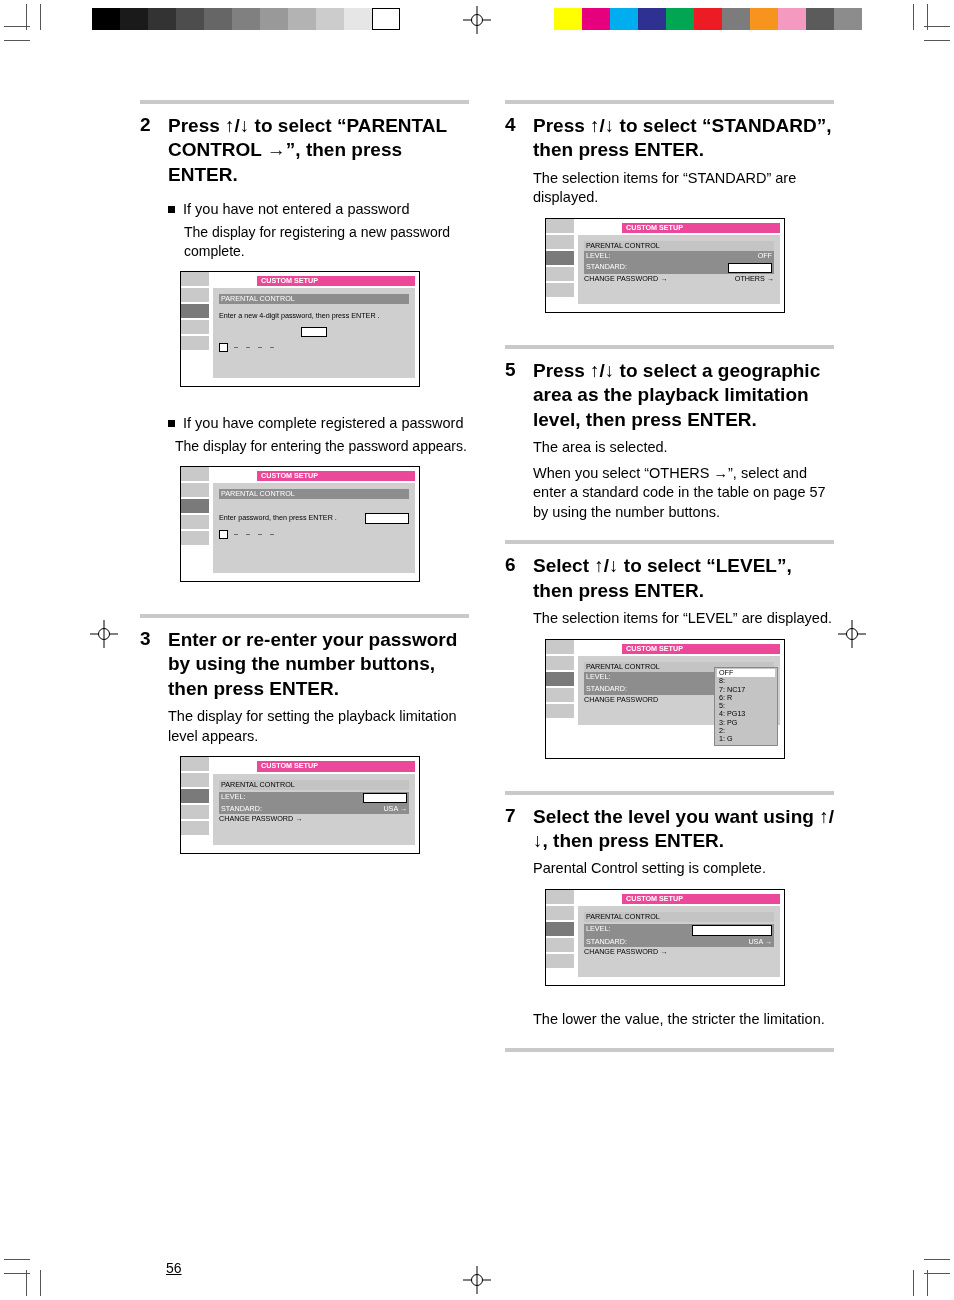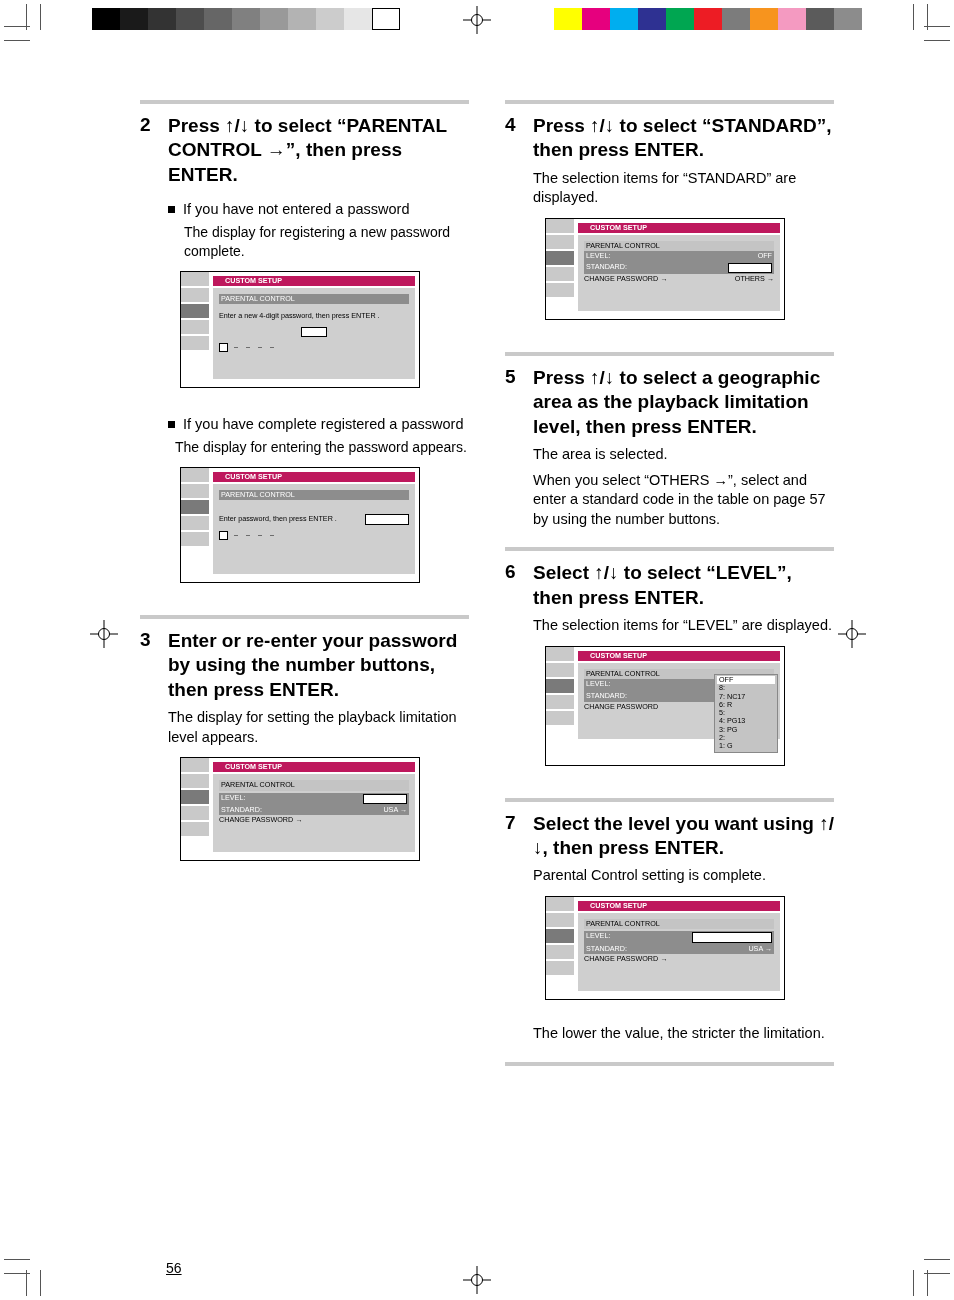--- a/index.html
+++ b/index.html
@@ -118,28 +118,29 @@
     height:14px;
     margin-bottom:2px;
   }
   .osd .tab.dark { background:#7a7a7a; }
   .osd .content {
     flex:1;
     padding: 4px 4px 8px 4px;
     position:relative;
   }
   .osd .titlebar {
-    background:#be185d;
+    background:#ec4899;
     color:#fff;
-    padding:1px 12px;
+    padding:1px 4px;
     font-weight:700;
+    margin-left:44px;
   }
   .osd .panel {
     background:#cfcfcf;
-    padding:6px 6px 27px 6px;
+    padding:6px 6px 20px 6px;
     margin-top:2px;
   }
   .osd .line { display:flex; justify-content:space-between; padding:1px 0; }
   .osd .row-hl { background:#8d8d8d; padding:1px 2px; color:#fff;}
   .osd .row-hl.light { background:#c4c4c4; color:#000; }
   .osd .valbox {
     display:inline-block;
     border:1px solid #000;
     background:#fff;
     min-width:44px;

